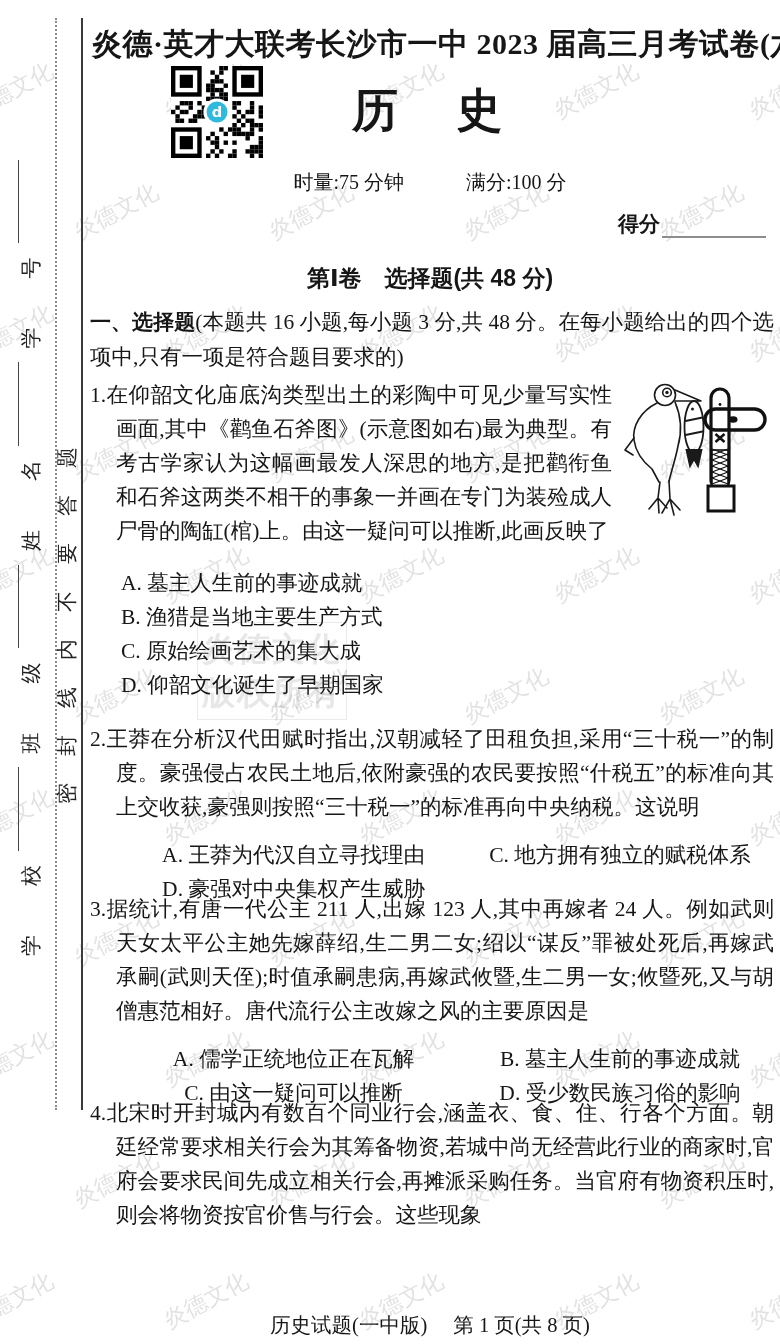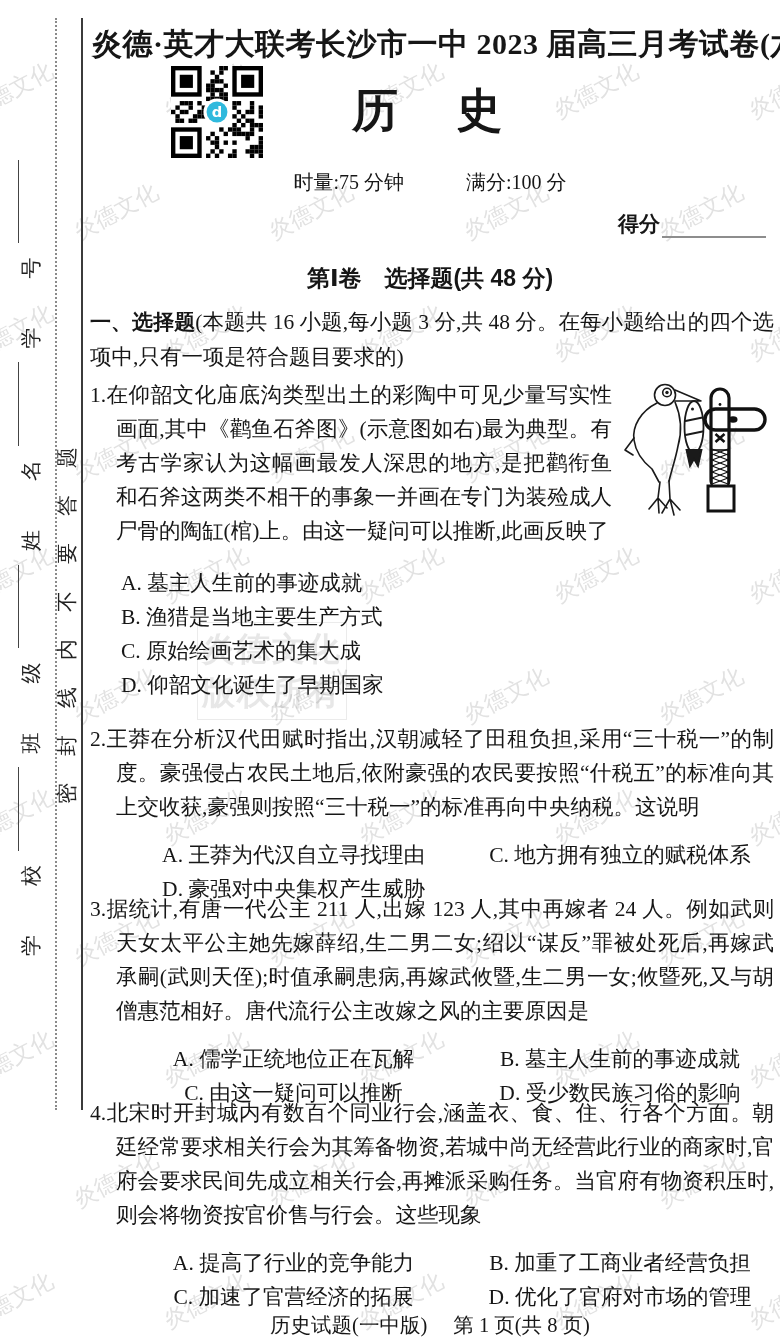--- a/index.html
+++ b/index.html
@@ -351,25 +351,19 @@
       <div class="opt">B. 墓主人生前的事迹成就</div>
       <div class="opt">C. 由这一疑问可以推断</div>
       <div class="opt">D. 受少数民族习俗的影响</div>
     </div>
   </div>
 
   <div class="question" style="top:1096px;">
     <div class="stem">
       <span class="qnum">4.</span><span>北宋时开封城内有数百个同业行会,涵盖衣、食、住、行各个方面。朝廷经常要求相关行会为其筹备物资,若城中尚无经营此行业的商家时,官府会要求民间先成立相关行会,再摊派采购任务。当官府有物资积压时,则会将物资按官价售与行会。这些现象</span>
     </div>
-    <div class="opts2">
-      <div class="opt">A. 提高了行业的竞争能力</div>
-      <div class="opt">B. 加重了工商业者经营负担</div>
-      <div class="opt">C. 加速了官营经济的拓展</div>
-      <div class="opt">D. 优化了官府对市场的管理</div>
-    </div>
   </div>
 
   <div class="footer">
     <span>历史试题(一中版)</span><span class="fgap"></span><span>第 1 页(共 8 页)</span>
   </div>
 
 </div>
 
 </body></html>

